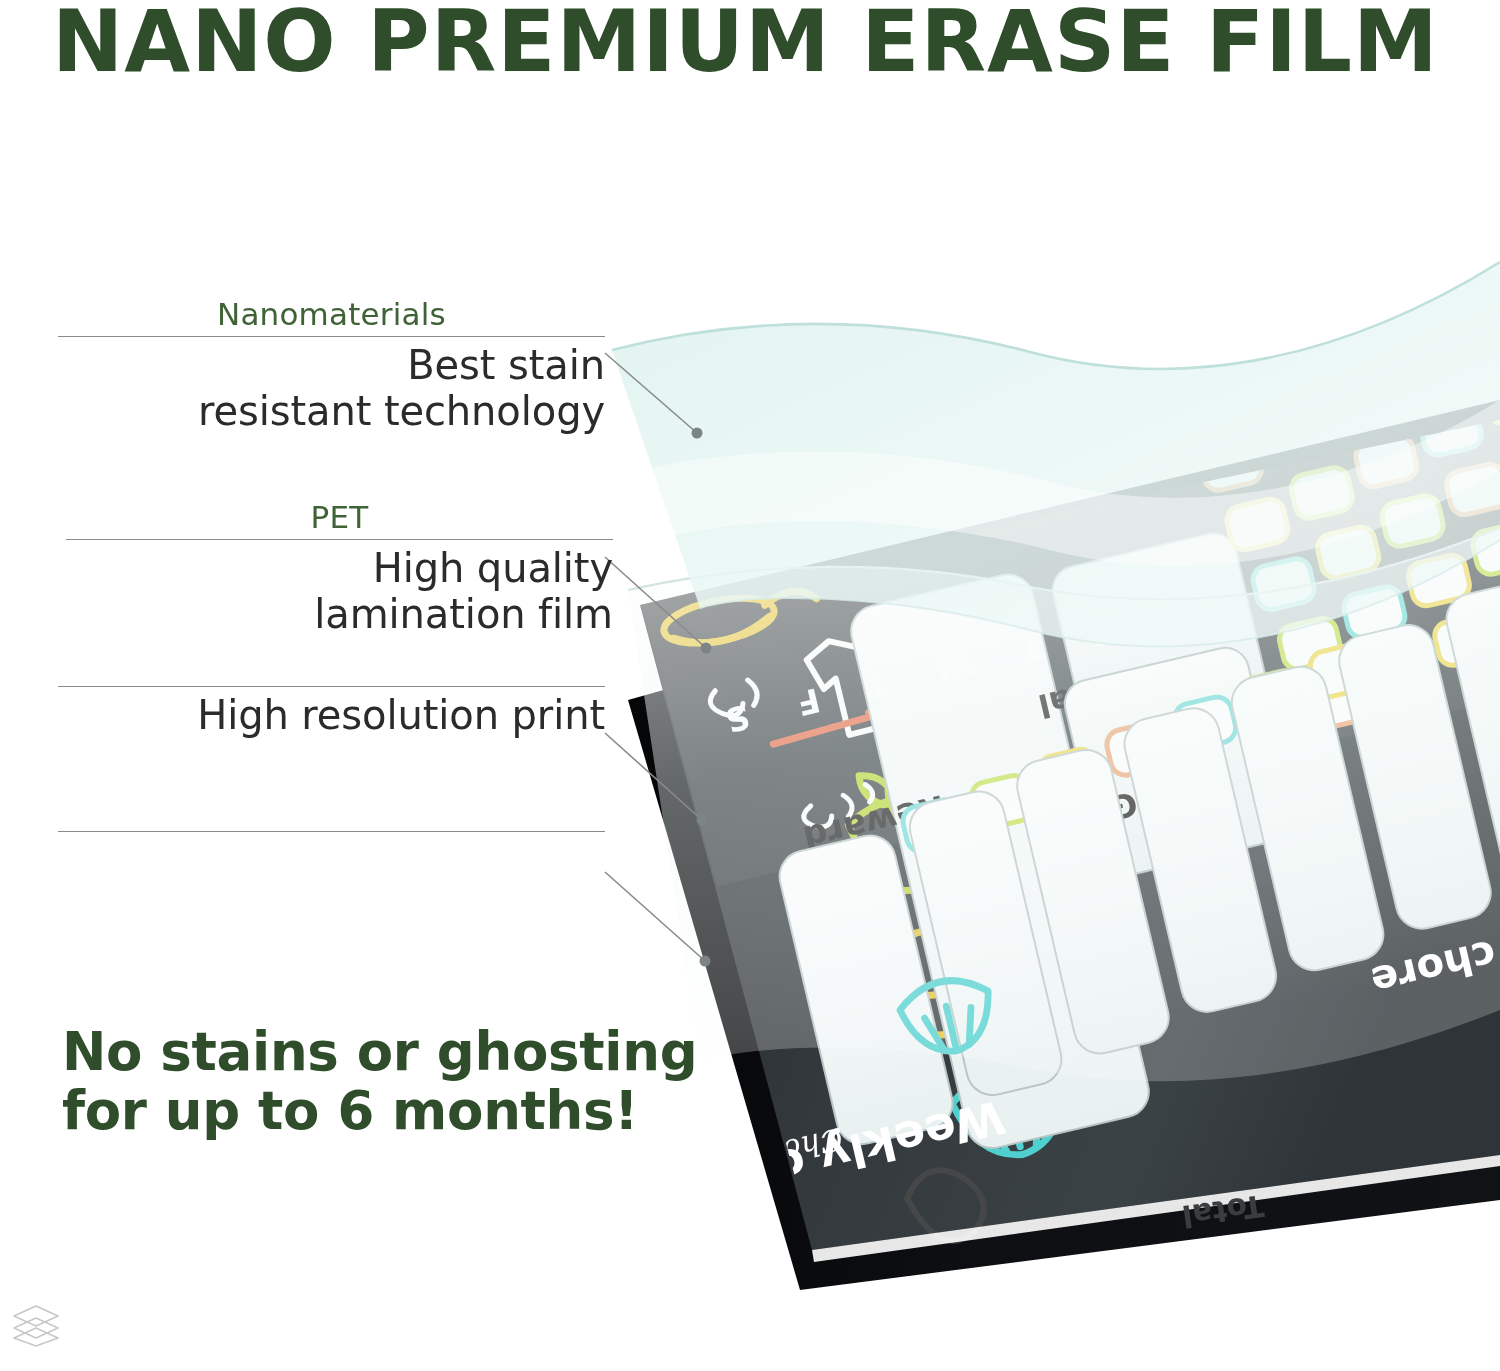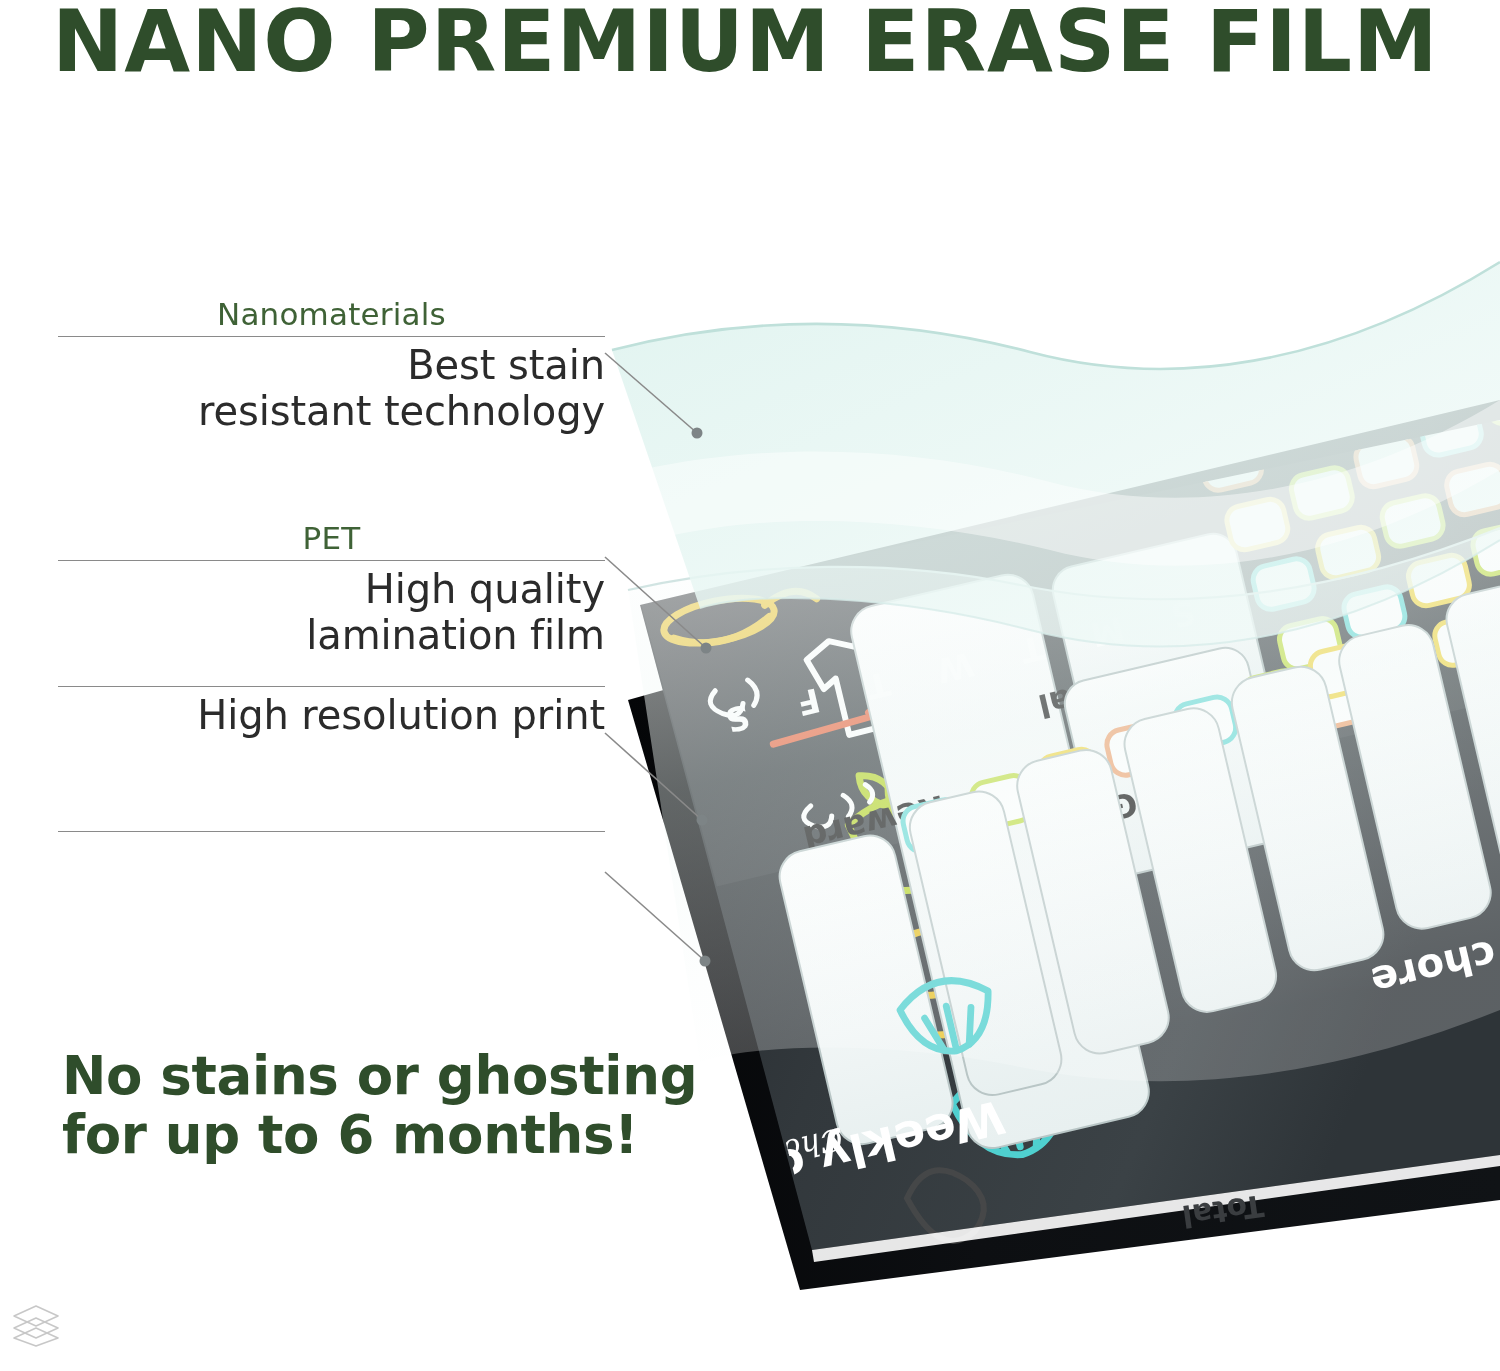--- a/index.html
+++ b/index.html
@@ -45,35 +45,34 @@
     font-size:40px;
     color:#2b2b2b;
     line-height:1.14;
     margin-top:6px;
     white-space:pre-line;
     letter-spacing:-0.1px;
     text-align:right;
   }
 
   #feat0{top:297px;}
-  #feat1{top:521px;}
+  #feat1{top:500px;margin-left:8px;}
   #feat2{top:681px;}
   #feat3{top:826px;}
 
   
   .tagline{
     position:absolute;left:62px;top:1022px;
     font-family:"DejaVu Sans", sans-serif;
     font-weight:bold;
     font-size:53px;
     color:#2f4d2b;
     line-height:1.12;
     white-space:pre-line;
     letter-spacing:-0.3px;
-    margin-top:24px;
   }
 
   
   .logo{position:absolute;left:8px;top:1300px;width:56px;height:48px;opacity:.55;}
 
   
   #art{position:absolute;left:0;top:0;width:1500px;height:1371px;pointer-events:none;}
   .leaders{position:absolute;left:0;top:0;width:1500px;height:1371px;}
 </style>
 </head>

